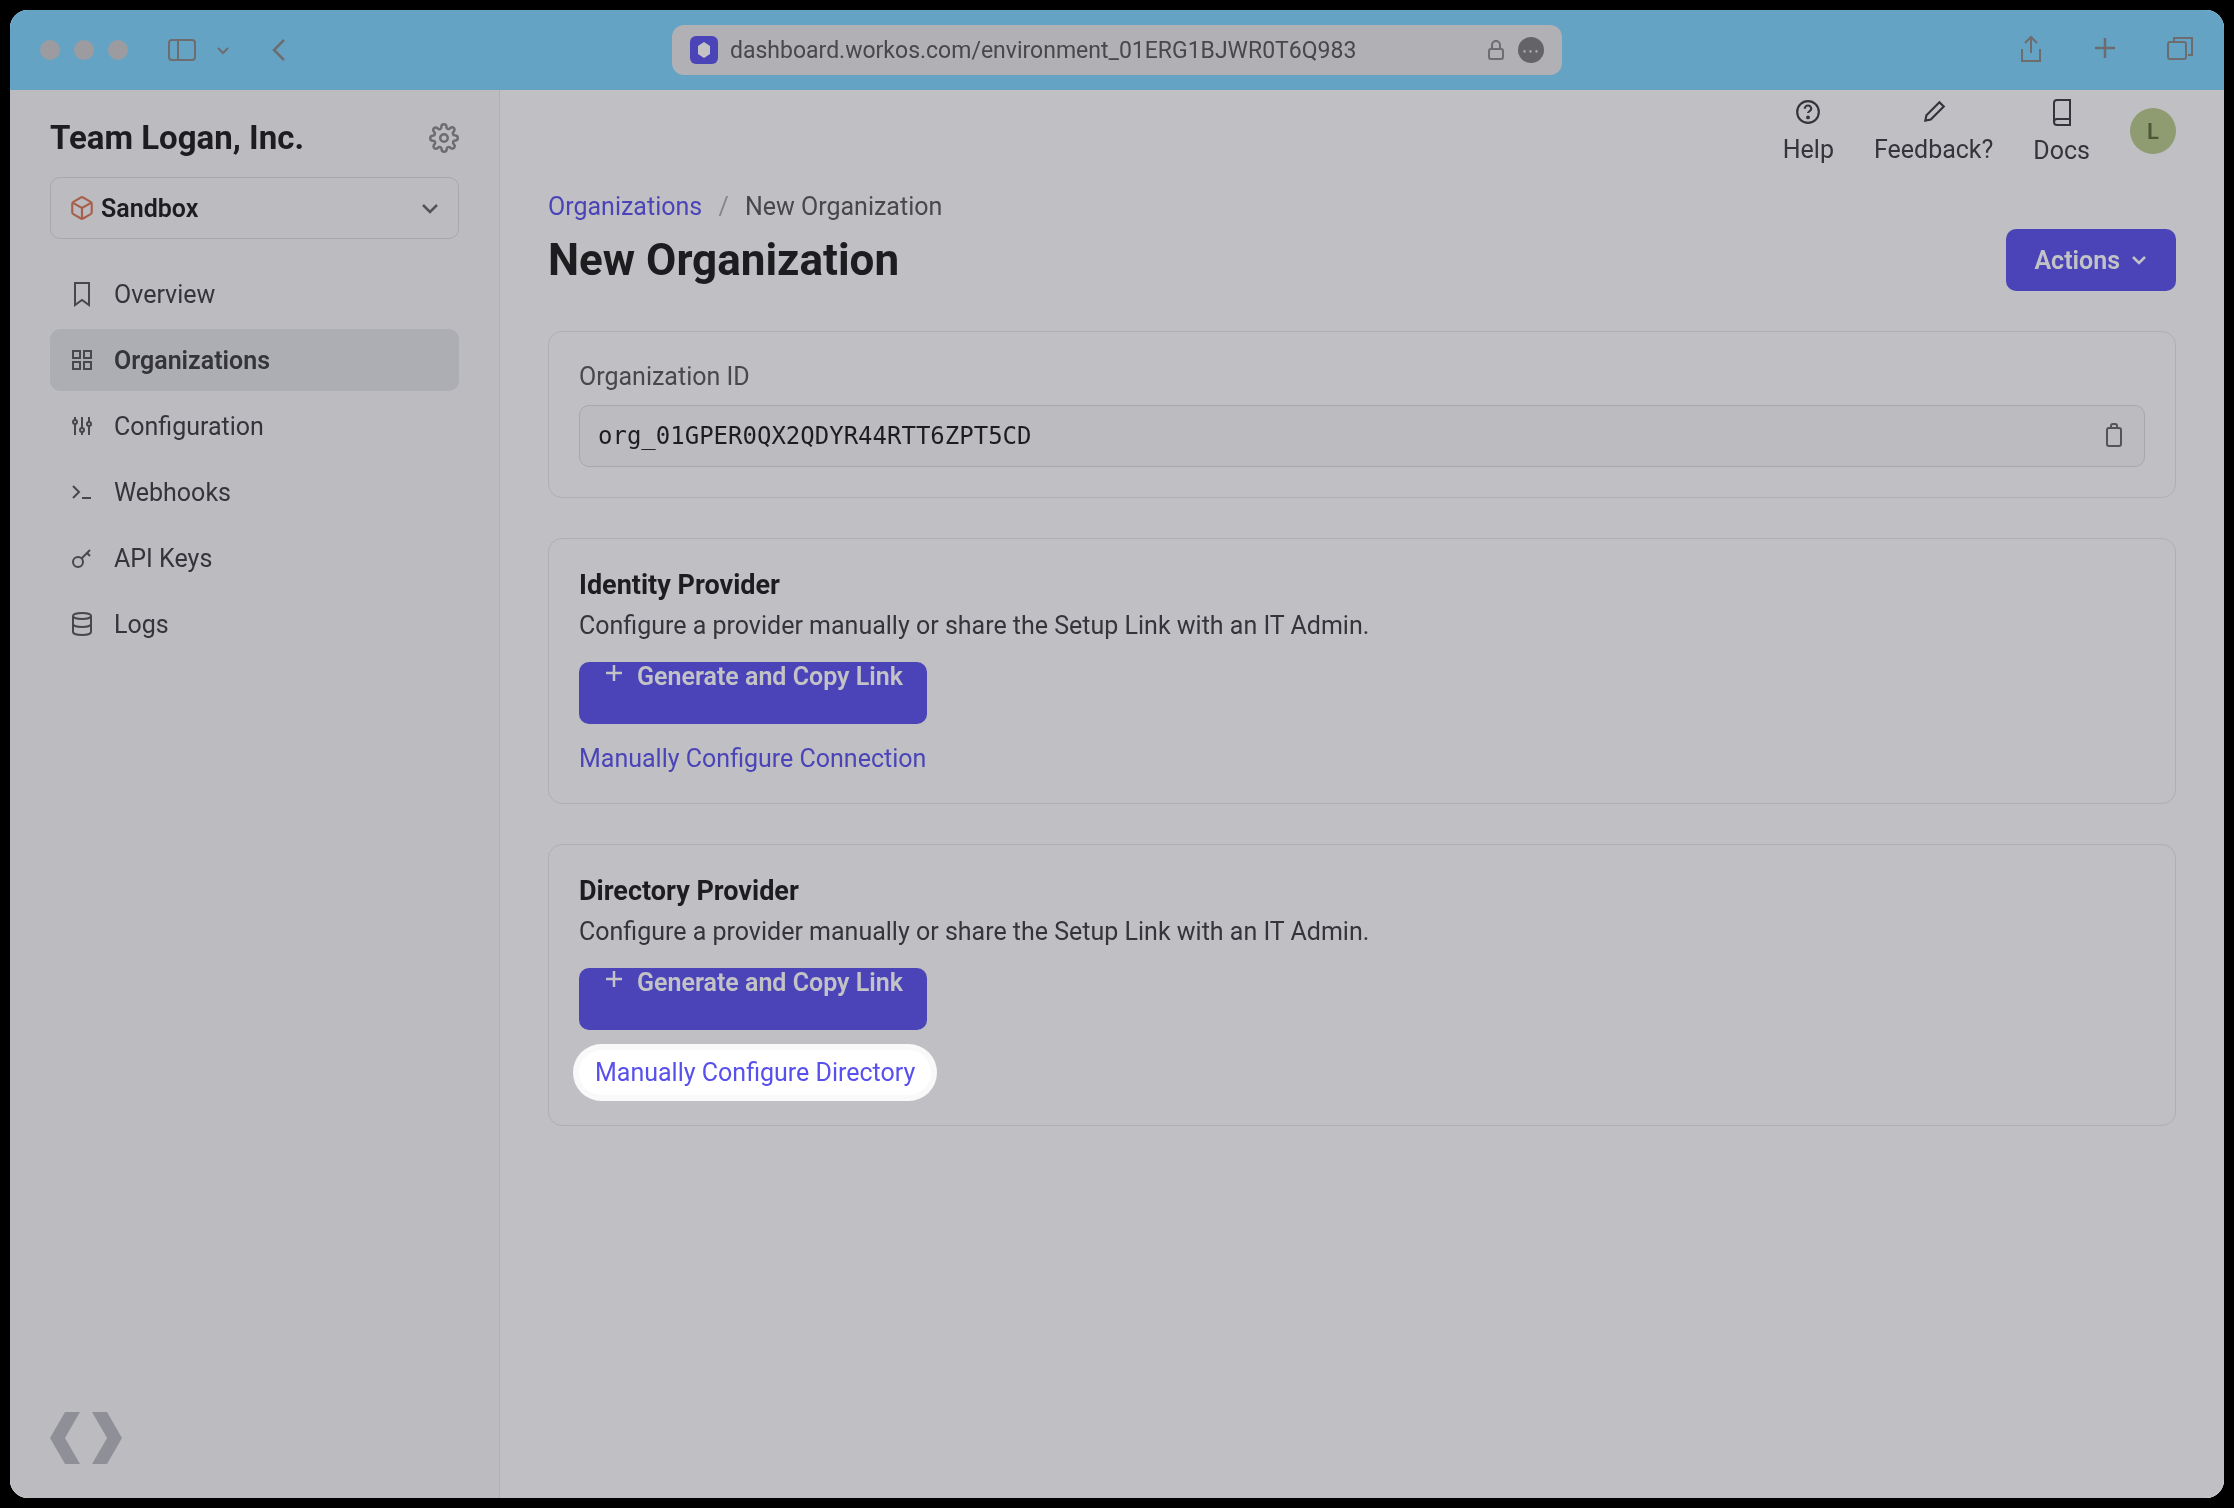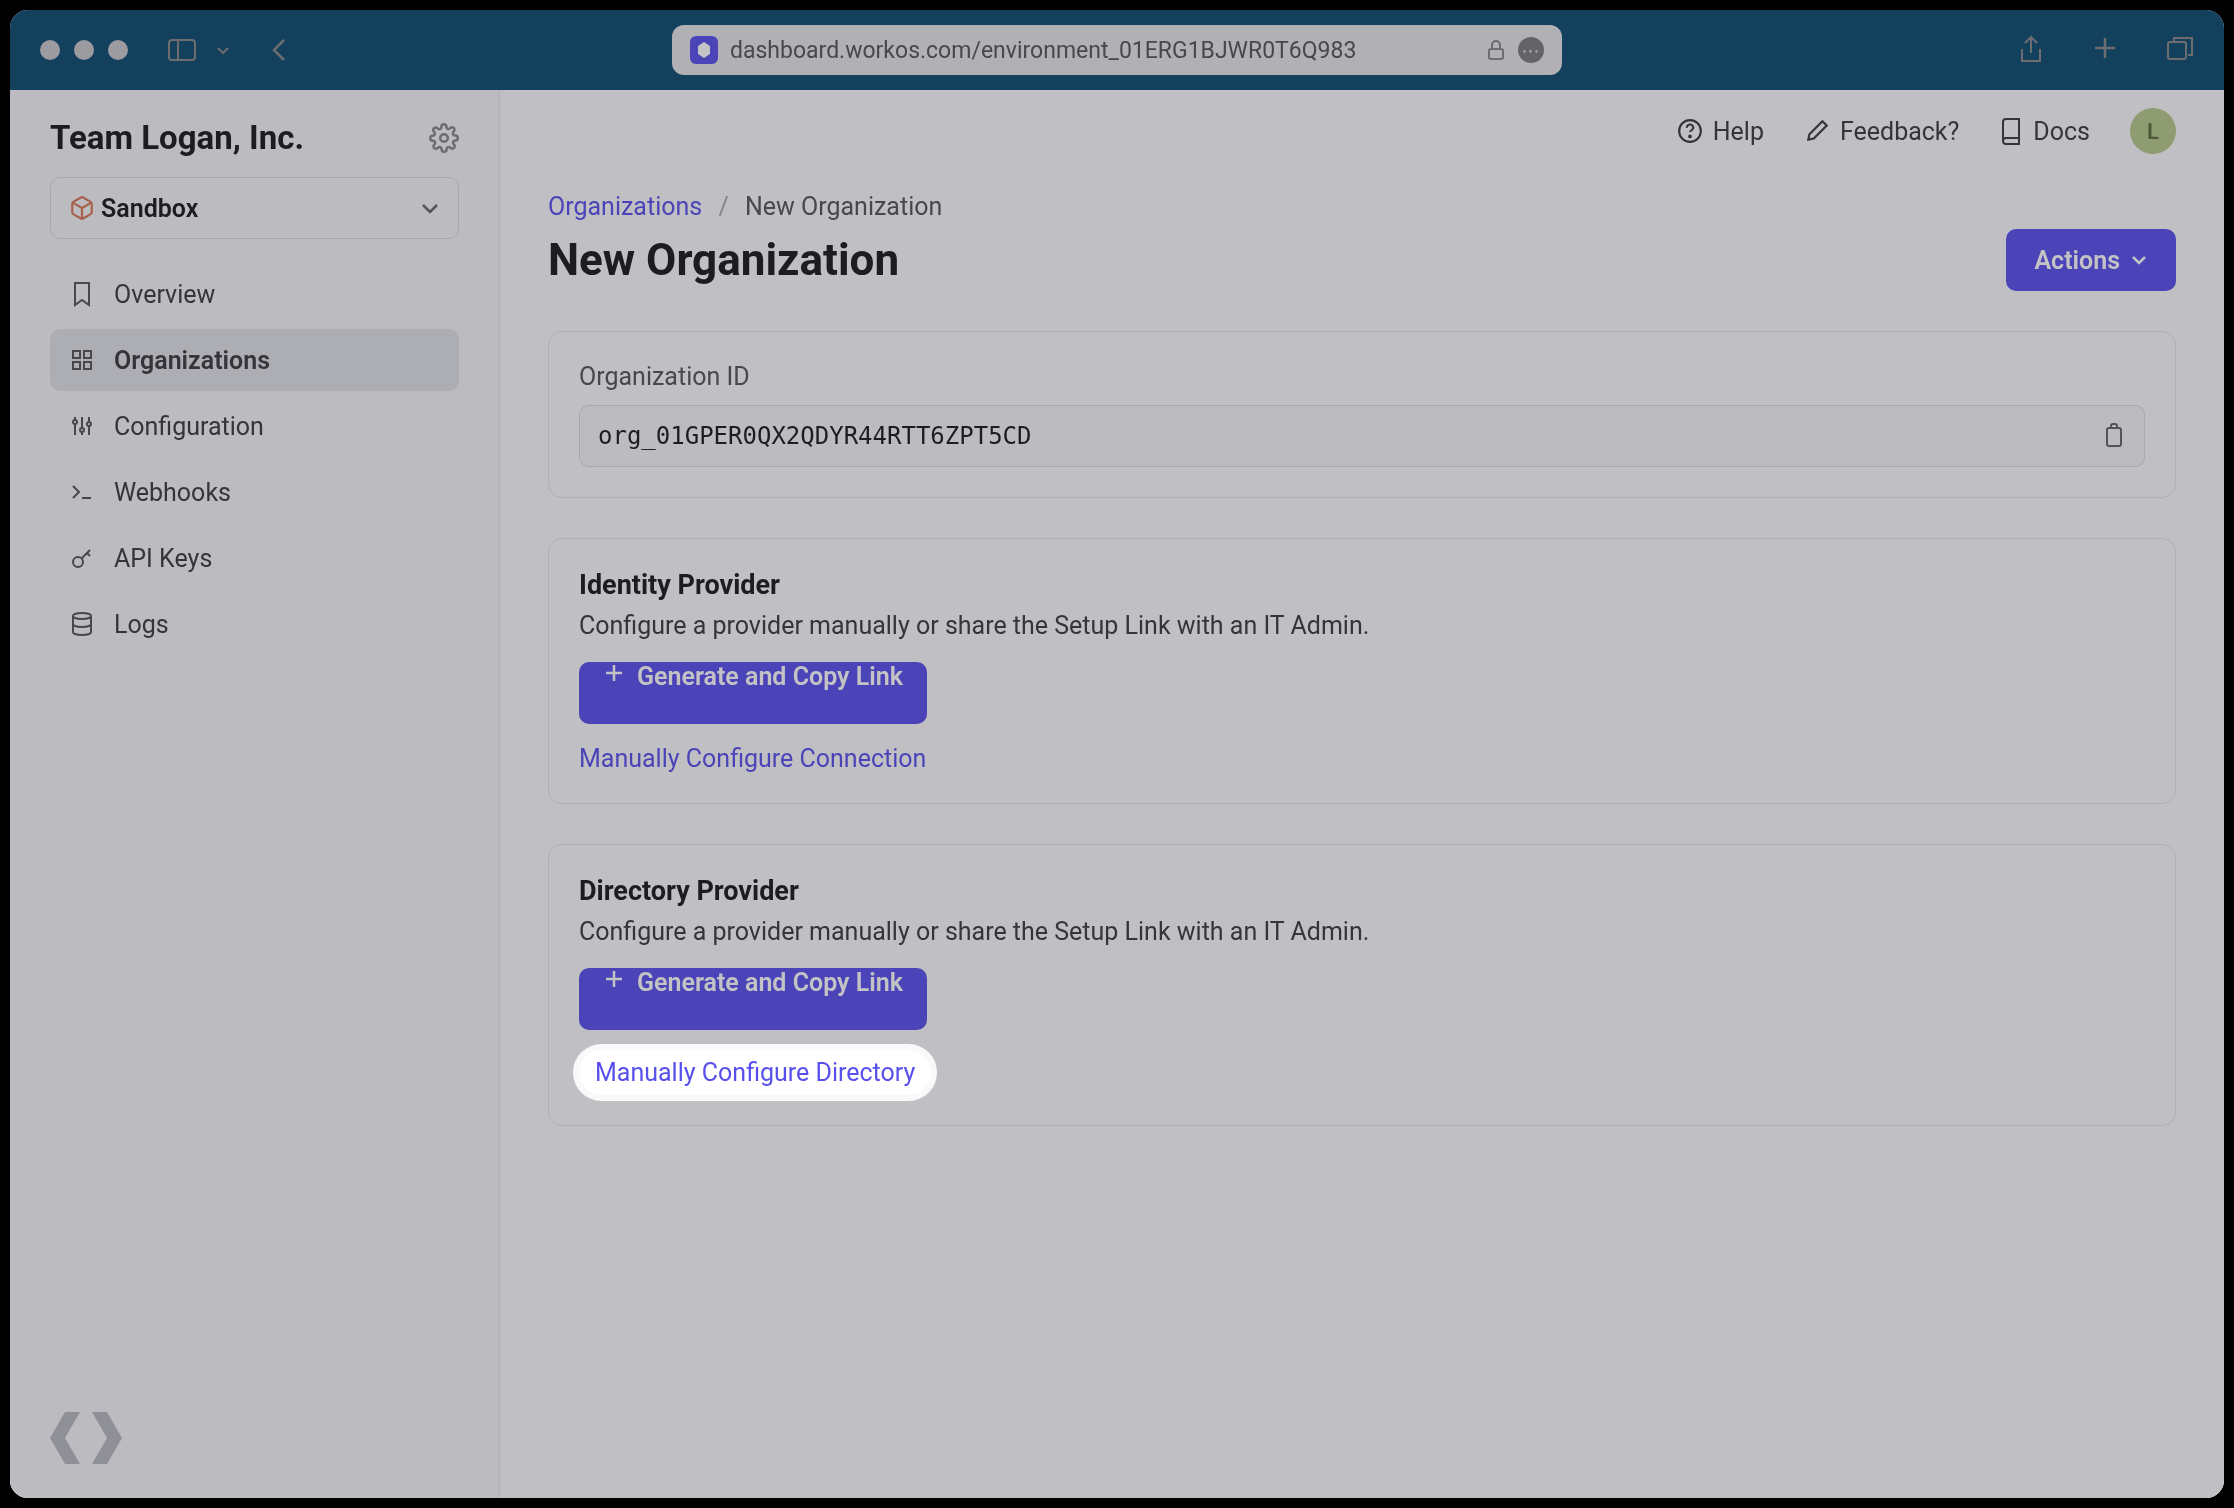--- a/index.html
+++ b/index.html
@@ -1,18 +1,18 @@
 <!DOCTYPE html>
 <html><head>
 <meta charset="utf-8">
 <style>
 * { margin:0; padding:0; box-sizing:border-box; font-family:-apple-system,BlinkMacSystemFont,"Segoe UI",Roboto,sans-serif; }
 body { background:#000; width:2234px; height:1508px; position:relative; }
 .window { position:absolute; top:10px; left:10px; width:2214px; height:1488px; background:#f5f5f7; border-radius:18px; overflow:hidden; display:flex; flex-direction:column; }
-.titlebar { height:80px; display:flex; align-items:center; padding:0 30px; background:#0c4a6e; position:relative; }
+.titlebar { height:80px; display:flex; align-items:center; padding:0 30px; background:#7dd3fc; position:relative; }
 .traffic-lights { display:flex; gap:14px; }
 .traffic-light { width:20px; height:20px; border-radius:50%; background:#c9c9cb; }
 .titlebar-icons-left { display:flex; align-items:center; gap:20px; margin-left:40px; }
 .titlebar-icon { color:#888; display:flex; align-items:center; }
 .urlbar { position:absolute; left:50%; transform:translateX(-50%); height:50px; width:890px; background:#e5e5e8; border-radius:12px; display:flex; align-items:center; padding:0 18px; color:#555; font-size:23px; gap:12px; }
 .urlbar .site-icon { width:28px; height:28px; background:#5850ec; border-radius:6px; display:flex; align-items:center; justify-content:center; color:#fff; font-size:18px; }
 .urlbar-text { flex:1; white-space:nowrap; overflow:hidden; }
 .titlebar-right { position:absolute; right:30px; display:flex; gap:48px; color:#888; }
 .content-area { flex:1; display:flex; }
 .sidebar { width:490px; background:#f5f5f7; padding:28px 40px; border-right:1px solid #e5e5e8; display:flex; flex-direction:column; position:relative; }
@@ -22,21 +22,21 @@
 .env-selector { border:1.5px solid #d8d8dd; border-radius:10px; height:62px; display:flex; align-items:center; padding:0 18px; gap:6px; cursor:pointer; margin-bottom:24px; }
 .env-icon { color:#d97757; }
 .env-name { font-weight:600; font-size:25px; color:#1a1a1a; flex:1; }
 .env-chevron { color:#666; }
 .nav-item { height:62px; display:flex; align-items:center; gap:18px; padding:0 18px; border-radius:10px; font-size:25px; color:#3a3a3e; cursor:pointer; margin-bottom:4px; }
 .nav-item.active { background:#e1e1e6; font-weight:600; }
 .nav-icon { color:#555; width:28px; display:flex; justify-content:center; }
 .sidebar-logo { position:absolute; bottom:30px; left:40px; color:#b8b8be; }
 .main { flex:1; background:#fbfbfc; display:flex; flex-direction:column; }
 .topnav { height:82px; display:flex; align-items:center; justify-content:flex-end; gap:40px; padding:0 48px; font-size:25px; color:#3a3a3e; }
-.topnav-item { display:flex; align-items:center; gap:10px; cursor:pointer; }
+.topnav-item { display:flex; align-items:center; gap:10px; cursor:pointer;flex-direction:column; }
 .avatar { width:46px; height:46px; border-radius:50%; background:#b8c88a; color:#5a6b3a; display:flex; align-items:center; justify-content:center; font-weight:600; font-size:22px; }
 .page-body { padding:20px 48px 48px 48px; }
 .breadcrumb { font-size:25px; margin-bottom:8px; }
 .breadcrumb a { color:#5850ec; text-decoration:none; }
 .breadcrumb .sep { color:#aaa; margin:0 10px; }
 .breadcrumb .current { color:#555; }
 .page-header { display:flex; align-items:center; justify-content:space-between; margin-bottom:40px; }
 .page-title { font-size:44px; font-weight:700; color:#1a1a1a; }
 .actions-btn { background:#5850ec; color:#fff; border:none; border-radius:10px; height:62px; padding:0 28px; font-size:25px; font-weight:600; display:flex; align-items:center; gap:10px; cursor:pointer; }
 .card { border:1.5px solid #e2e2e8; border-radius:14px; padding:30px; margin-bottom:40px; background:#fbfbfc; }

